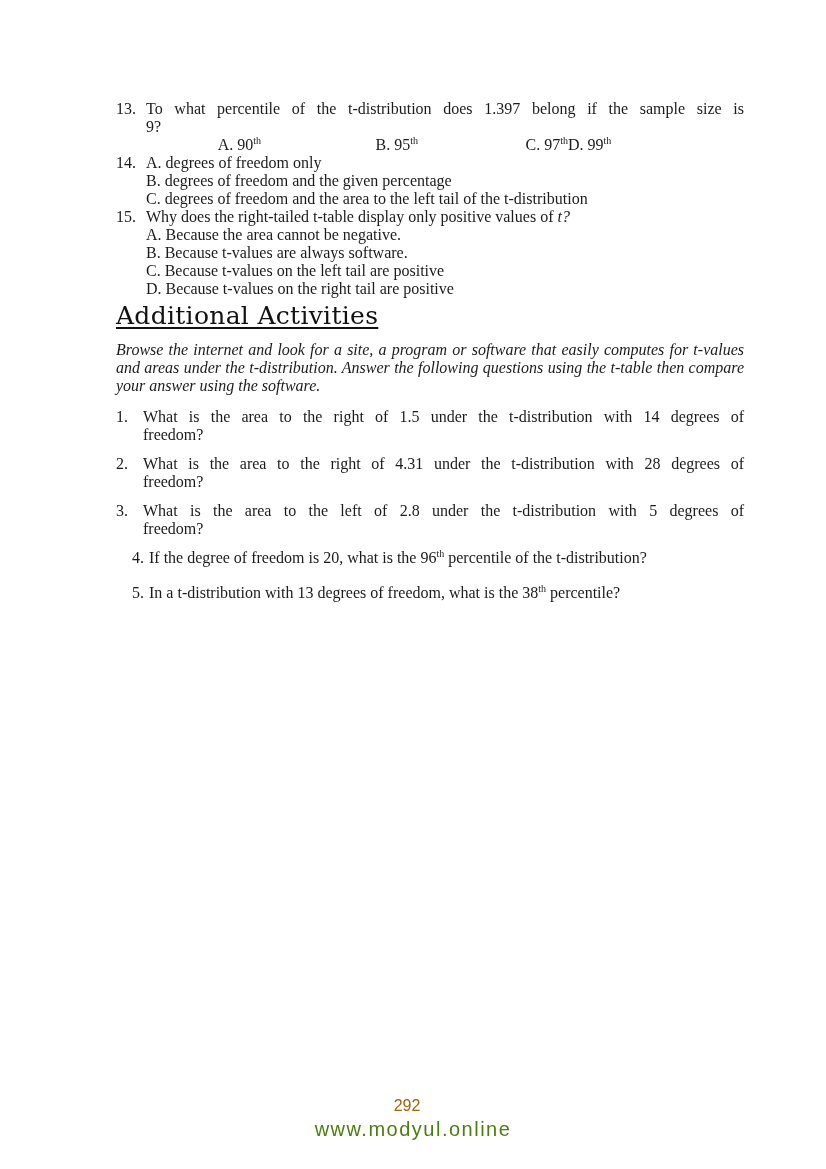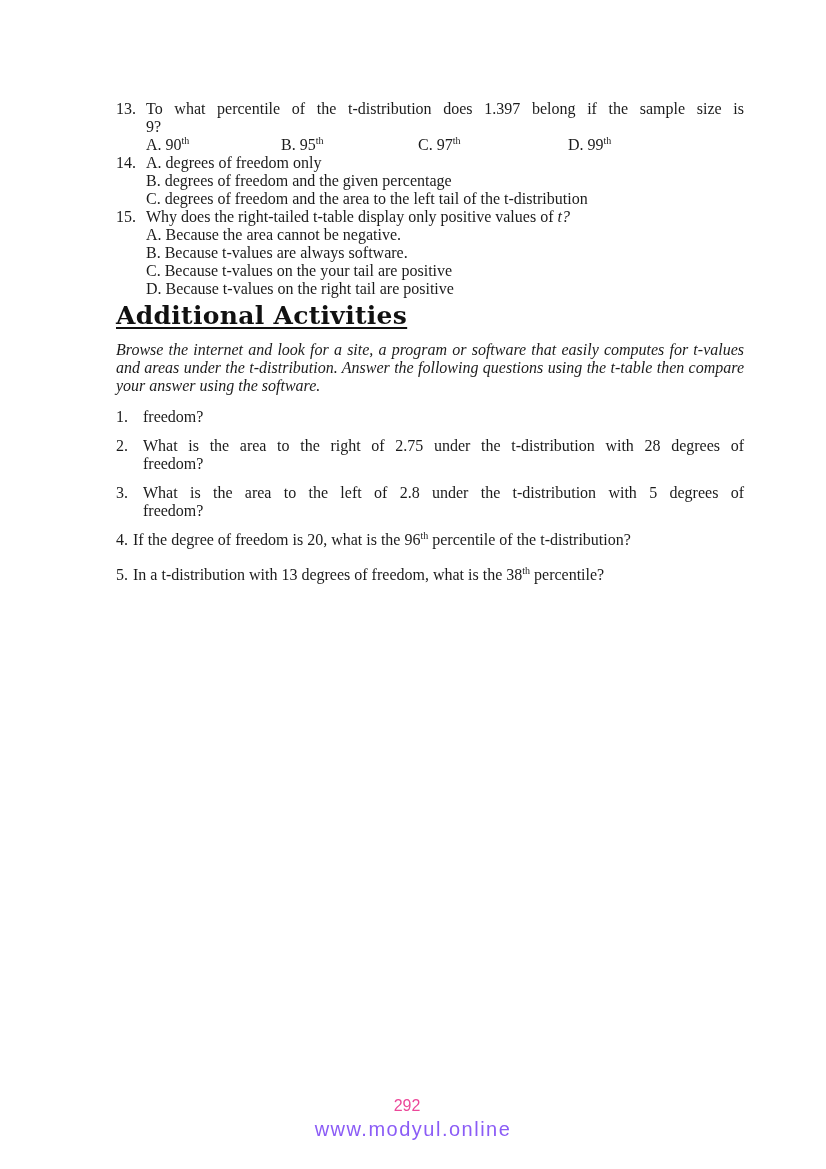--- a/index.html
+++ b/index.html
@@ -14,64 +14,64 @@
     overflow: hidden;
   }
   .content { position: absolute; left: 116px; top: 100px; width: 628px; }
 
   
   .q { display: flex; }
   .q-num { width: 30px; flex-shrink: 0; }
   .q-body { flex: 1; min-width: 0; }
   .stretch { text-align: justify; text-align-last: justify; }
   .opt-row { white-space: nowrap; }
-  .opt { display: inline-block; }
+  .opt { display: inline-block; text-align: right; }
   .opt-a { width: 115px; }
   .opt-b { width: 137px; margin-left: 20px; }
   .opt-c { width: 150px; }
   sup { font-size: 10px; line-height: 0; vertical-align: super; letter-spacing: 0; }
   .ital { font-style: italic; }
 
   
   .heading {
     font-family: "DejaVu Serif", serif;
-    font-weight: bold;
+    font-weight: normal;
     font-size: 25px;
     line-height: 30px;
     margin: 3px 0 10px 0;
     letter-spacing: 0.3px;
     text-decoration: underline;
     text-decoration-thickness: 2px;
     text-underline-offset: 3px;
     color: #111111;
   }
 
   .para { text-align: justify; margin: 0 0 13px 0; font-style: italic; }
 
   
   .act { display: flex; margin-bottom: 11px; }
   .act-num { width: 27px; flex-shrink: 0; }
   .act-body { flex: 1; min-width: 0; }
-  .act-flat { margin-bottom: 17px; }
+  .act-flat { margin-bottom: 17px; margin-left: 16px; }
   .act-flat .n { padding-right: 5px; }
 
   
   .page-num {
     position: absolute; left: 0; right: 12px; top: 1097px;
     text-align: center;
     font-family: "Liberation Sans", sans-serif;
-    font-size: 16px; color: #ec4899;
+    font-size: 16px; color: #a16207;
   }
   .watermark {
     position: absolute; left: 0; right: 0; top: 1120px;
     text-align: center;
     font-family: "Liberation Sans", sans-serif;
     font-size: 20px;
     letter-spacing: 1.5px;
-    color: #8b5cf6;
+    color: #4d7c0f;
   }
 </style>
 </head>
 <body>
 
 <div class="page">
   <div class="content">
 
     <div class="q">
       <div class="q-num">13.</div>
@@ -92,40 +92,41 @@
         <div>C. degrees of freedom and the area to the left tail of the t-distribution</div>
       </div>
     </div>
 
     <div class="q">
       <div class="q-num">15.</div>
       <div class="q-body">
         <div><span>Why does the right-tailed t-table display only positive values of </span><span class="ital">t</span><span class="ital">?</span></div>
         <div>A. Because the area cannot be negative.</div>
         <div>B. Because t-values are always software.</div>
-        <div>C. Because t-values on the your tail are positive</div>
+        <div>C. Because t-values on the left tail are positive</div>
         <div>D. Because t-values on the right tail are positive</div>
       </div>
     </div>
 
     <div class="heading">Additional Activities</div>
 
     <div class="para">Browse the internet and look for a site, a program or software that easily computes for t-values and areas under the t-distribution. Answer the following questions using the t-table then compare your answer using the software.</div>
 
     <div class="act">
       <div class="act-num">1.</div>
       <div class="act-body">
+        <div class="stretch">What is the area to the right of 1.5 under the t-distribution with 14 degrees of</div>
         <div>freedom?</div>
       </div>
     </div>
 
     <div class="act">
       <div class="act-num">2.</div>
       <div class="act-body">
-        <div class="stretch">What is the area to the right of 2.75 under the t-distribution with 28 degrees of</div>
+        <div class="stretch">What is the area to the right of 4.31 under the t-distribution with 28 degrees of</div>
         <div>freedom?</div>
       </div>
     </div>
 
     <div class="act">
       <div class="act-num">3.</div>
       <div class="act-body">
         <div class="stretch">What is the area to the left of 2.8 under the t-distribution with 5 degrees of</div>
         <div>freedom?</div>
       </div>

